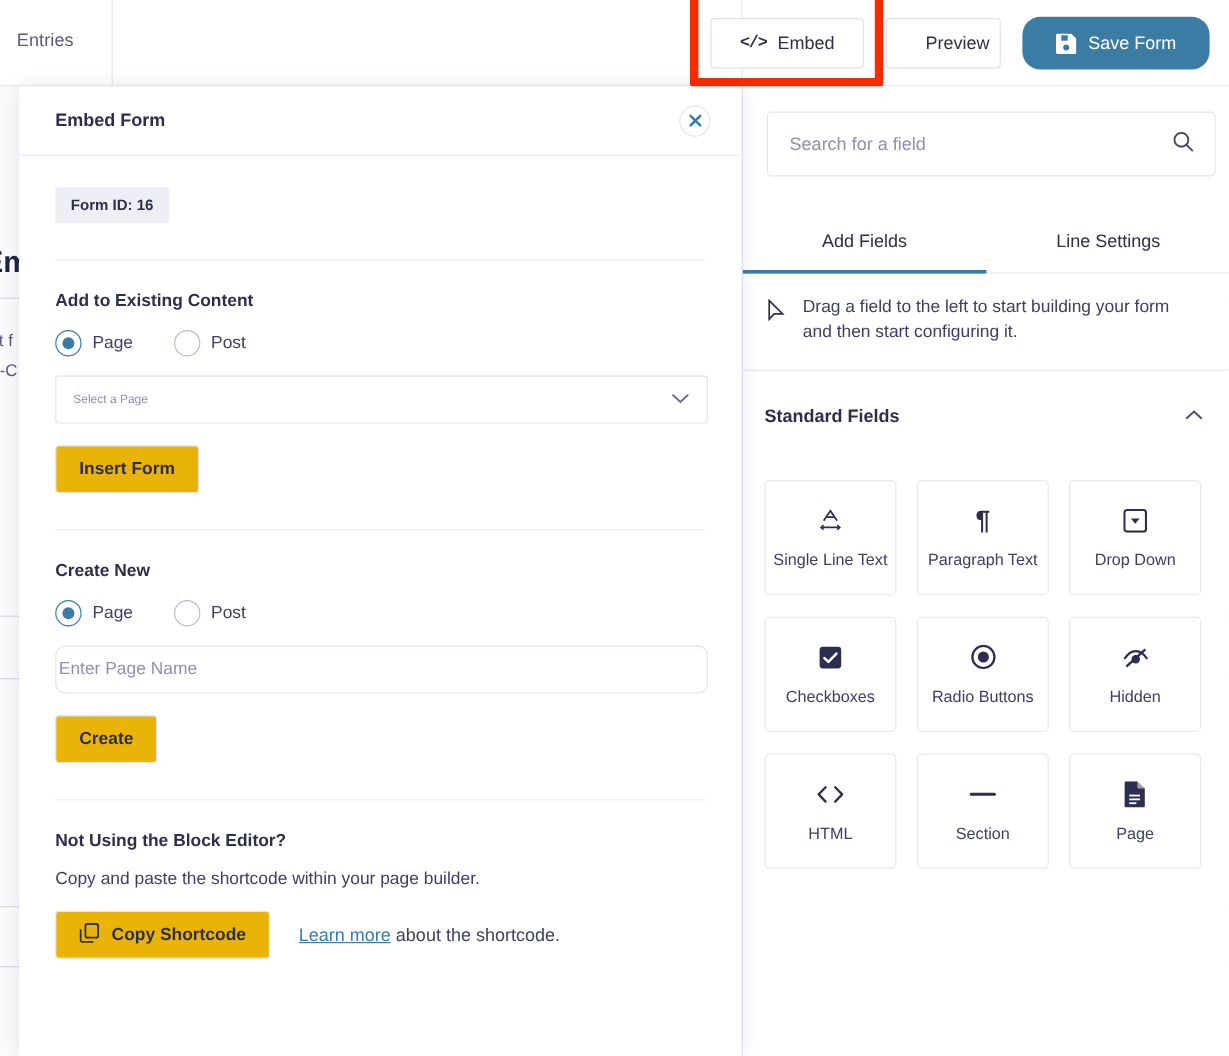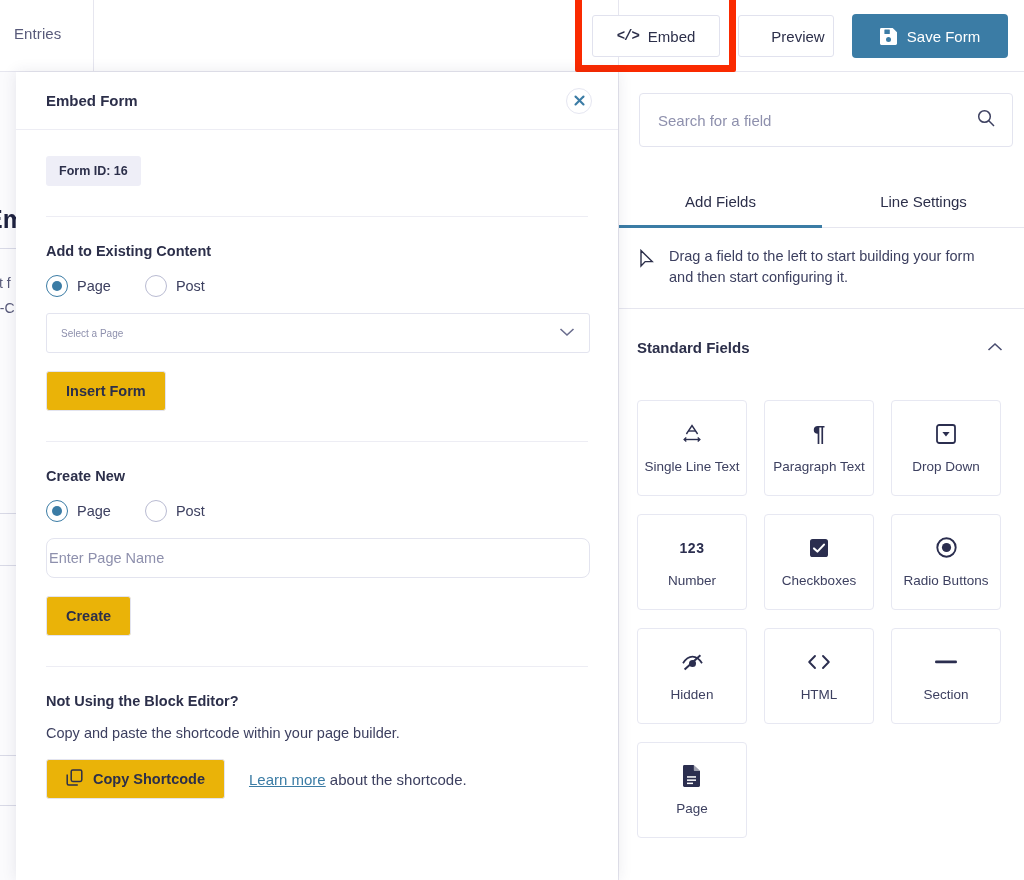--- a/index.html
+++ b/index.html
@@ -52,21 +52,21 @@
     border: 7px solid #fa2a00; border-radius: 2px; pointer-events: none;
   }
   .btn-preview {
     position: absolute; left: 738px; top: 15px; width: 96px; height: 42px;
     background: #ffffff; border: 1px solid #e1e2ee; border-radius: 3px;
     display: flex; align-items: center; justify-content: center;
     font-size: 15px; color: #2c2f4a; cursor: pointer; padding-left: 24px;
   }
   .btn-save {
     position: absolute; left: 852px; top: 14px; width: 156px; height: 44px;
-    background: #3b7ca5; border: none; border-radius: 4px;
+    background: #3b7ca5; border: none; border-radius: 15px;
     display: flex; align-items: center; justify-content: center; gap: 10px;
     font-size: 15px; color: #ffffff; cursor: pointer;
   }
   .btn-save svg { display: block; }
 
   
   .field-panel {
     position: absolute; left: 618px; top: 72px; width: 406px; height: 808px;
     background: #ffffff; border-left: 1px solid #e6e6ef;
   }
@@ -283,24 +283,20 @@
     <div class="field-card">
       <span class="ic">
         <svg width="20" height="20" viewBox="0 0 20 20">
           <rect x="1" y="1" width="18" height="18" rx="2.2" fill="none" stroke="#2b2e4f" stroke-width="1.8"></rect>
           <path d="M6.4 8 L13.6 8 L10 12.4 Z" fill="#2b2e4f"></path>
         </svg>
       </span>
       <span class="nm">Drop Down</span>
     </div>
 
-    <div class="field-card">
-      <span class="ic num-glyph">123</span>
-      <span class="nm">Number</span>
-    </div>
 
     <div class="field-card">
       <span class="ic">
         <svg width="20" height="20" viewBox="0 0 20 20">
           <rect x="1" y="1" width="18" height="18" rx="2.6" fill="#2b2e4f"></rect>
           <path d="M5 10.4 L8.4 13.6 L15 6.6" fill="none" stroke="#ffffff" stroke-width="2.1" stroke-linecap="round" stroke-linejoin="round"></path>
         </svg>
       </span>
       <span class="nm">Checkboxes</span>
     </div>

